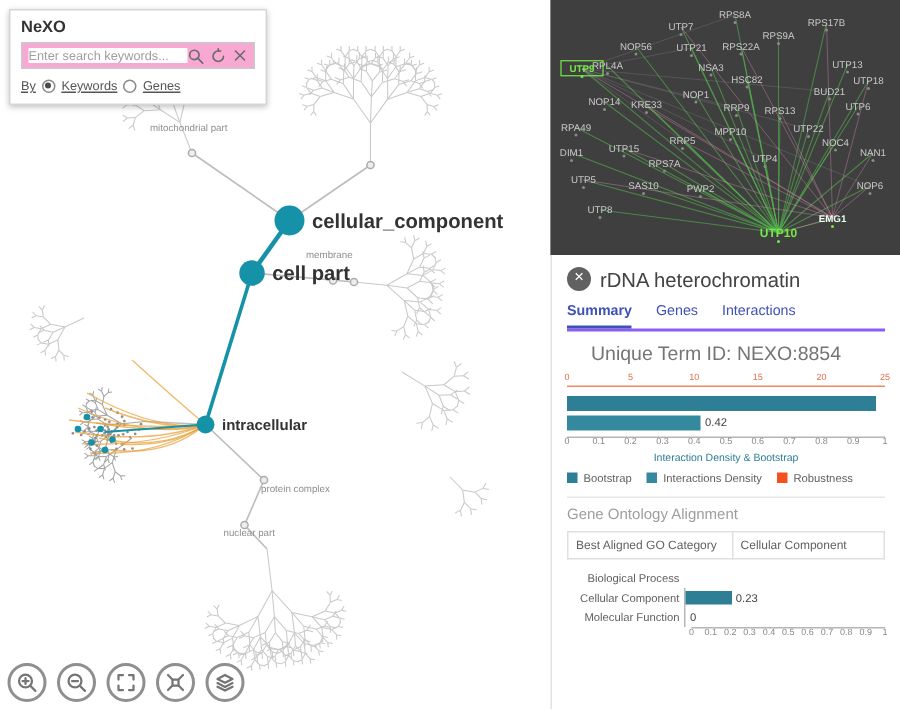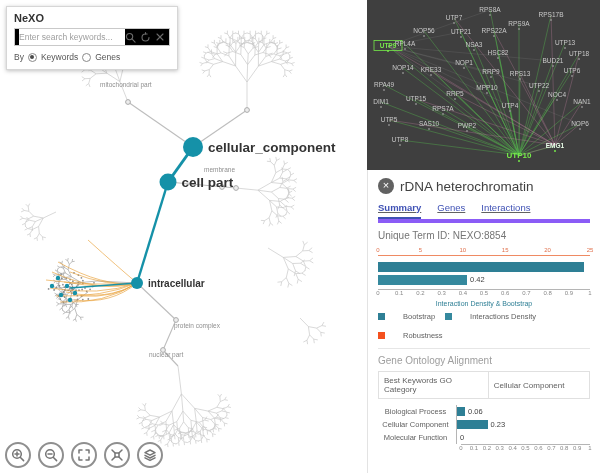--- a/index.html
+++ b/index.html
@@ -4,63 +4,63 @@
 <style>
   *{margin:0;padding:0;box-sizing:border-box;}
   html,body{width:600px;height:473px;overflow:hidden;}
   body{font-family:"Liberation Sans",sans-serif;background:#fff;}
   #app{position:relative;width:600px;height:473px;}
   #tree-area{position:absolute;left:0;top:0;width:367px;height:473px;background:#fff;overflow:hidden;}
   #tree-svg{position:absolute;left:0;top:0;}
   
   #search-panel{position:absolute;top:6px;left:6px;width:172px;background:#fff;border:1px solid #d6d6d6;box-shadow:0 1px 4px rgba(0,0,0,.25);padding:5px 7px 7px;}
   .sp-title{font-size:11px;font-weight:bold;color:#333;margin-bottom:4px;}
-  .sp-box{display:flex;border:1px solid #c9c9c9;height:18px;padding:0 4px;background:#000000;}
+  .sp-box{display:flex;align-items:center;border:1px solid #c9c9c9;height:18px;padding:0 4px;background:#f9a8d4;}
   .sp-box input{border:none;outline:none;flex:1;min-width:0;font-size:8.5px;color:#333;font-family:inherit;}
   .sp-box input::placeholder{color:#9e9e9e;}
   .sp-icons{display:flex;gap:4px;align-items:center;}
   .sp-icons svg{display:block;cursor:pointer;stroke:#6b6b6b;fill:none;stroke-width:1.2;stroke-linecap:round;}
-  .sp-radio-row{display:flex;align-items:center;gap:4px;margin-top:6px;font-size:8.5px;color:#555;}
+  .sp-radio-row{display:flex;align-items:center;gap:4px;margin-top:6px;font-size:8.5px;color:#555;text-decoration:underline;}
   .radio{width:9px;height:9px;border:1px solid #8a8a8a;border-radius:50%;display:inline-block;position:relative;background:#fff;cursor:pointer;}
   .radio.checked::after{content:'';position:absolute;left:1.5px;top:1.5px;width:4px;height:4px;border-radius:50%;background:#4a4a4a;}
   
   #toolbar{position:absolute;left:5px;bottom:5px;display:flex;gap:7px;align-items:center;}
   .tool-btn{width:26px;height:26px;border-radius:50%;border:2px solid #8f8f8f;background:rgba(255,255,255,.9);display:flex;align-items:center;justify-content:center;cursor:pointer;}
   .tool-btn svg{stroke:#757575;fill:none;stroke-width:1.5;stroke-linecap:round;stroke-linejoin:round;}
   
   #network-panel{position:absolute;left:367px;top:0;width:233px;height:170px;background:#3f3f3f;}
   svg text{font-family:"Liberation Sans",sans-serif;}
   
   #detail-panel{position:absolute;left:367px;top:170px;width:233px;height:303px;background:#fff;border-left:1px solid #e3e3e3;padding:8px 10px 0;overflow:hidden;font-size:10px;color:#616161;}
   .dp-header{display:flex;align-items:center;gap:6px;margin-bottom:6px;}
   .close-circle{width:16px;height:16px;border-radius:50%;background:#616161;color:#fff;font-size:11px;line-height:15px;text-align:center;cursor:pointer;flex:0 0 16px;}
   .dp-title{font-size:13.5px;color:#424242;}
-  .dp-tabs{display:flex;gap:16px;border-bottom:4px solid #8b5cf6;margin-bottom:7px;text-decoration:underline;}
+  .dp-tabs{display:flex;gap:16px;border-bottom:2px solid #8b5cf6;margin-bottom:7px;}
   .tab{font-size:9.5px;color:#3f51b5;padding:2px 0 4px;cursor:pointer;}
   .tab.active{border-bottom:2px solid #3f51b5;font-weight:bold;}
-  .dp-termid{font-size:10px;color:#757575;margin-bottom:6px;}
+  .dp-termid{font-size:13px;color:#757575;margin-bottom:6px;margin-left:16px;}
   .section-h{font-size:10px;color:#9e9e9e;margin:6px 0 5px;}
   .tickrow{position:relative;height:9px;font-size:6px;color:#888;}
   .tickrow span{position:absolute;transform:translateX(-50%);top:0;white-space:nowrap;}
   #rb-top-axis{border-bottom:1px solid #ef8a63;color:#e0714d;margin-bottom:4px;}
   #rb-bottom-axis{border-top:1px solid #b5b5b5;padding-top:1px;margin-top:3px;}
   .bar-row{display:flex;align-items:center;height:13px;}
   .bar{height:10px;}
   .bar-val{font-size:7.5px;color:#424242;margin-left:3px;}
   .axis-label{text-align:center;font-size:7px;color:#2e7f95;margin-top:2px;}
   .legend{display:flex;gap:10px;margin-top:5px;align-items:center;flex-wrap:wrap;}
-  .legend-item{display:flex;align-items:center;gap:18px;font-size:7.5px;color:#616161;}
+  .legend-item{display:flex;align-items:center;gap:4px;font-size:7.5px;color:#616161;}
   .legend-sq{width:7px;height:7px;display:inline-block;}
   .divider{border-top:1px solid #e6e6e6;margin:8px 0 0;}
   table.go{width:100%;border-collapse:collapse;font-size:8px;margin-bottom:4px;}
   table.go td{border:1px solid #e0e0e0;padding:4px 5px;color:#616161;}
   table.go td:first-child{width:52%;}
   #go-chart{margin-top:6px;}
   .go-row{display:flex;align-items:center;height:13px;}
-  .go-label{flex:0 0 78px;text-align:center;padding-right:3px;font-size:7.5px;color:#616161;}
+  .go-label{flex:0 0 78px;text-align:right;padding-right:3px;font-size:7.5px;color:#616161;}
   .go-track{flex:1;border-left:1px solid #b5b5b5;display:flex;align-items:center;height:13px;}
   .go-bar{height:9px;}
   .go-val{font-size:7.5px;color:#424242;margin-left:3px;}
   #go-axis{margin-left:83px;border-top:1px solid #b5b5b5;padding-top:1px;}
 </style>
 </head>
 <body>
 
 <div id="app">
 
@@ -1292,32 +1292,28 @@
         <span class="legend-item">
           <span class="legend-sq" style="background: rgb(244, 81, 30);"></span>
           <span>Robustness</span>
         </span>
       </div>
     <div class="divider"></div>
     <div class="section-h">Gene Ontology Alignment</div>
     <table class="go">
         <tbody id="go-table">
           <tr>
-            <td>Best Keywords GO Category</td>
+            <td>Best Aligned GO Category</td>
             <td>Cellular Component</td>
           </tr>
         </tbody>
       </table>
     <div id="go-chart">
         <div class="go-row">
           <div class="go-label">Biological Process</div>
-          <div class="go-track">
-            <div class="go-bar" style="width: 6%; background: rgb(46, 127, 149);"></div>
-            <span class="go-val">0.06</span>
-          </div>
         </div>
         <div class="go-row">
           <div class="go-label">Cellular Component</div>
           <div class="go-track">
             <div class="go-bar" style="width: 23%; background: rgb(46, 127, 149);"></div>
             <span class="go-val">0.23</span>
           </div>
         </div>
         <div class="go-row">
           <div class="go-label">Molecular Function</div>

